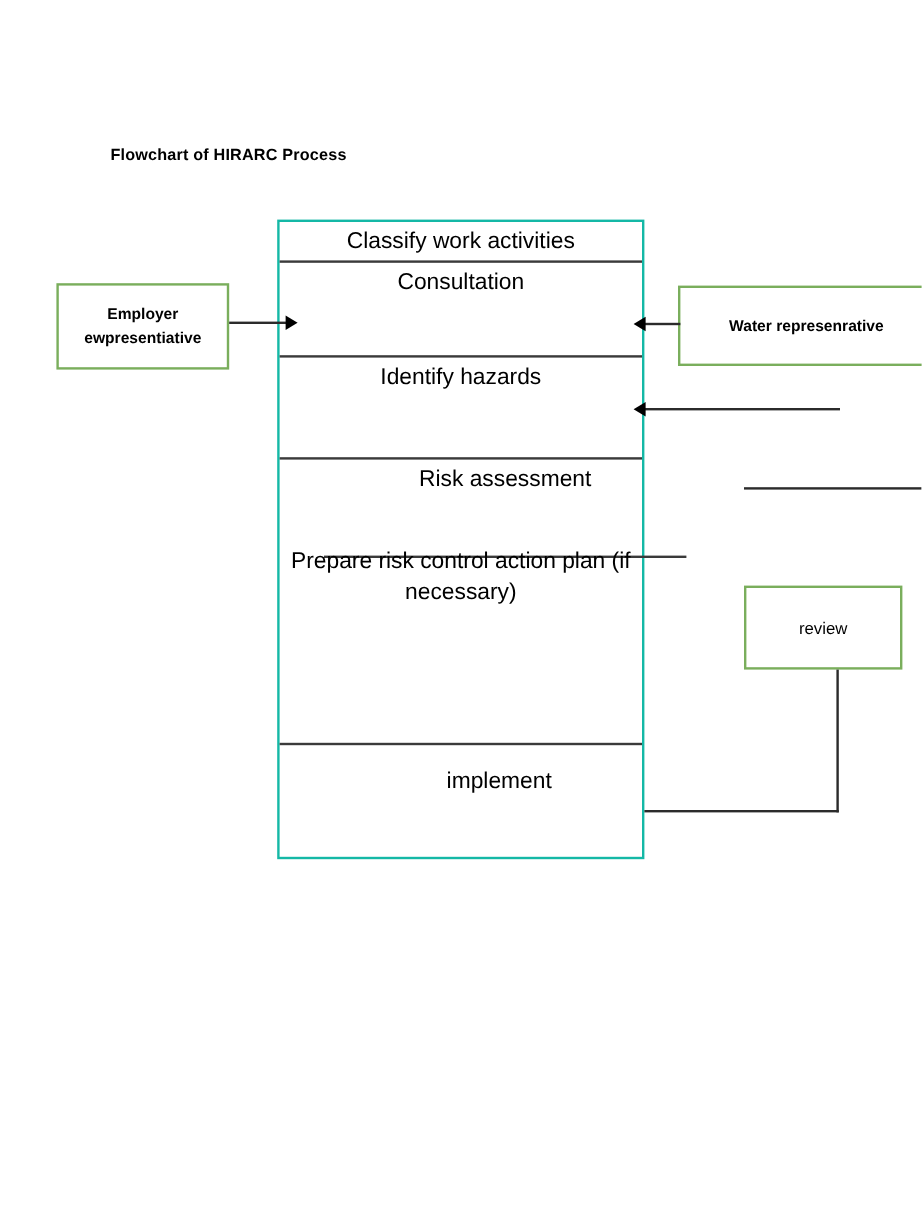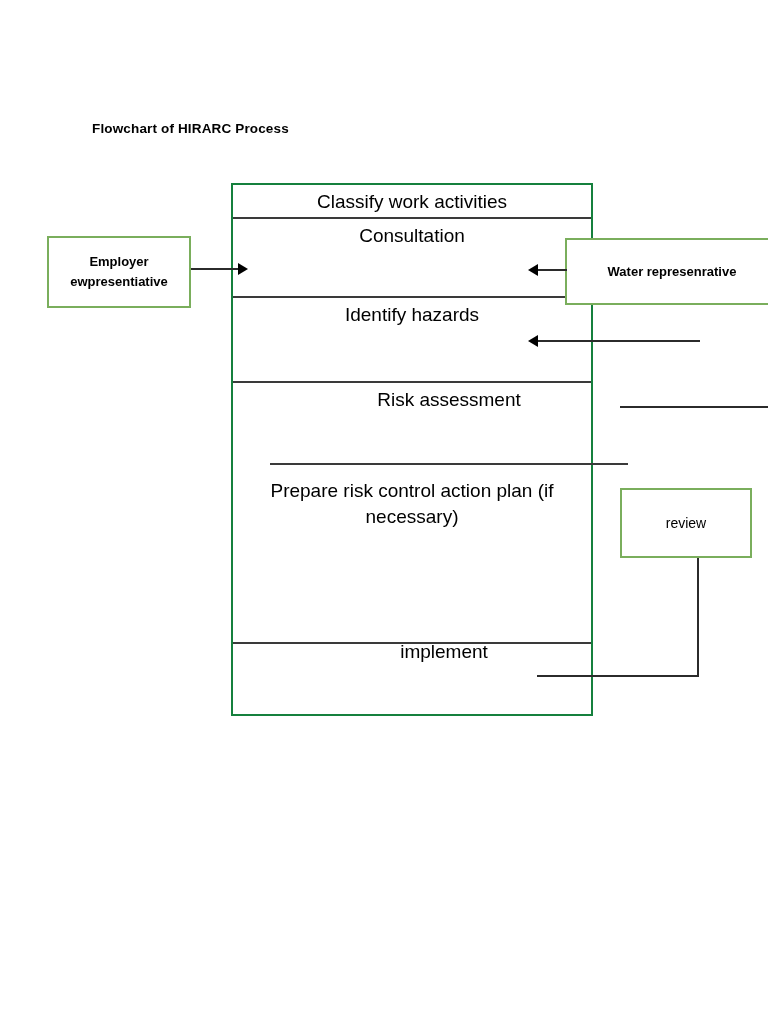--- a/index.html
+++ b/index.html
@@ -31,23 +31,23 @@
     letter-spacing: 0.15px;
     white-space: nowrap;
     margin-top: 32px;
   }
 
   
   .process-column {
     position: absolute;
     left: 231px;
     top: 183px;
-    width: 362px;
+    width: 306px;
     height: 533px;
-    border: 2px solid #15803d;
+    border: 2px solid #14b8a6;
     box-sizing: border-box;
     background: #ffffff;
   }
 
   .process-cell {
     position: absolute;
     left: 0;
     width: 100%;
     box-sizing: border-box;
     border-bottom: 2px solid #3a3a3a;
@@ -64,21 +64,21 @@
     line-height: 26px;
     padding-top: 4px;
     color: #000000;
   }
 
   
   .cell-classify   { top: 0px;   height: 34px; }
   .cell-consult    { top: 34px;  height: 79px; }
   .cell-hazards    { top: 113px; height: 85px; }
   .cell-risk       { top: 198px; height: 82px; margin-left: 37px; }
-  .cell-prepare    { top: 289px; height: 170px; }
+  .cell-prepare    { top: 266px; height: 170px; }
   .cell-implement  { top: 450px; height: 81px; }
 
   
   .actor-box {
     position: absolute;
     border: 2px solid #7aae5c;
     box-sizing: border-box;
     background: #ffffff;
     display: flex;
     align-items: center;

